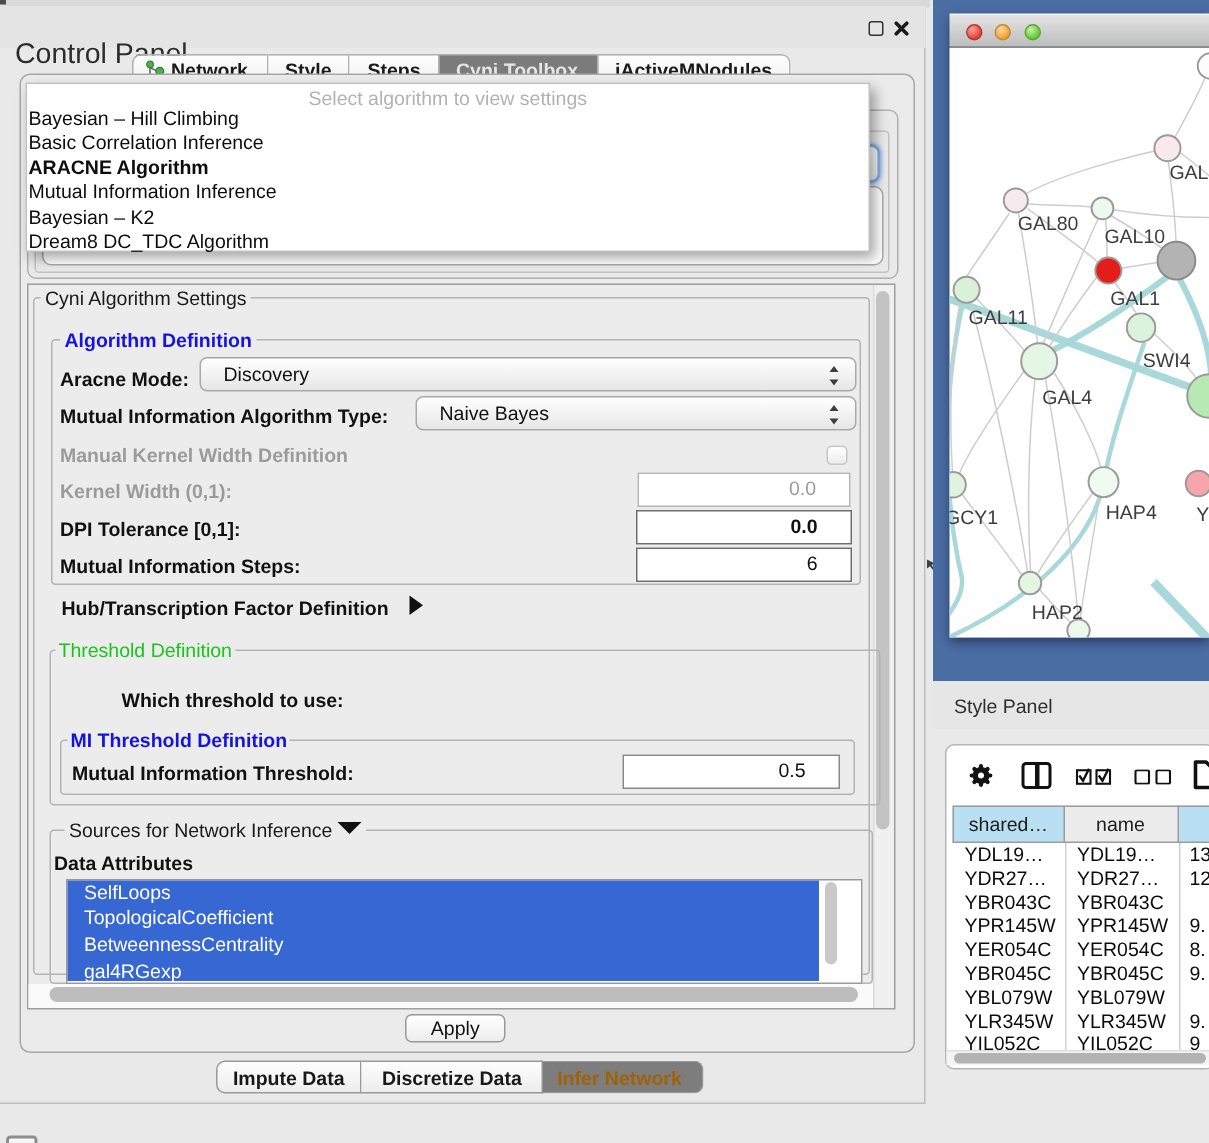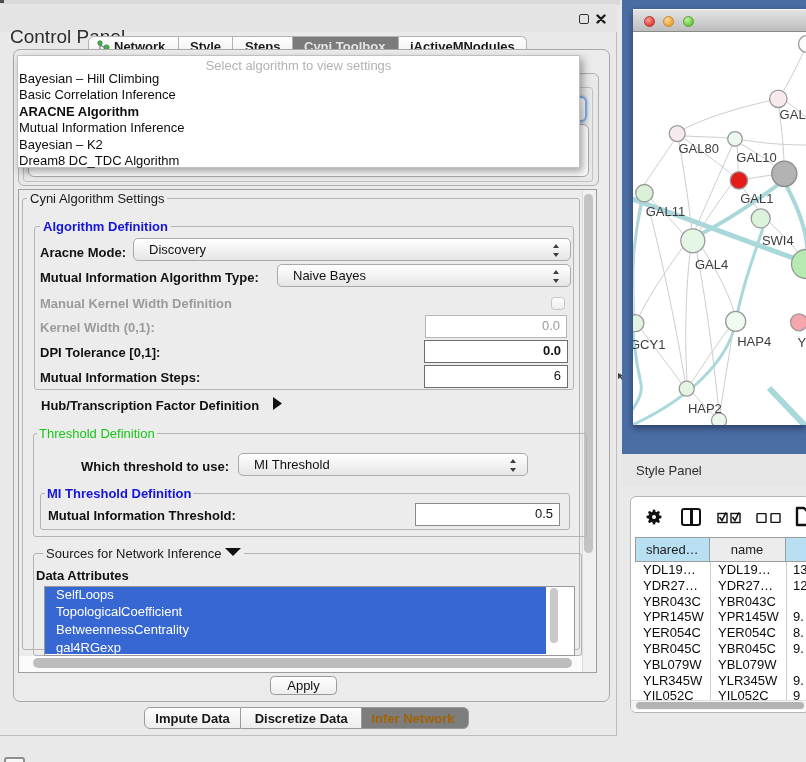--- a/index.html
+++ b/index.html
@@ -85,24 +85,20 @@
 
   <div class="abs b" style="left:41px;top:394px;">Hub/Transcription Factor Definition</div>
   <svg class="abs" style="left:271px;top:392px;" width="12" height="15" viewBox="0 0 12 15">
       <path d="M2 1 L11 7.5 L2 14 Z" fill="#111"></path>
     </svg>
 
   <div class="abs" style="left:33px;top:429px;width:554px;height:104px;border:1px solid #b3b3b3;border-radius:3px;"></div>
   <div class="abs" style="left:37px;top:422px;background:#ececec;padding:0 2px;color:#17c617;">Threshold Definition</div>
 
   <div class="abs b" style="left:81px;top:455px;">Which threshold to use:</div>
-  <div class="abs combo" style="left:238px;top:449px;width:290px;height:23px;">
-      <span class="ctext">MI Threshold</span>
-      <span class="spin"></span>
-    </div>
 
   <div class="abs" style="left:40px;top:489px;width:530px;height:37px;border:1px solid #b3b3b3;border-radius:3px;"></div>
   <div class="abs b" style="left:45px;top:482px;background:#ececec;padding:0 2px;color:#1414dd;">MI Threshold Definition</div>
   <div class="abs b" style="left:48px;top:504px;">Mutual Information Threshold:</div>
   <div class="abs field" style="left:415px;top:499px;width:145px;height:23px;border:1px solid #8a8a8a;">0.5</div>
 
   <div class="abs" style="left:32.5px;top:549px;width:549px;height:103px;border:1px solid #b3b3b3;border-radius:3px;"></div>
   <div class="abs" style="left:43px;top:542px;background:#ececec;padding:0 3px;color:#1a1a1a;">Sources for Network Inference <span style="display:inline-block;width:0;height:0;border-left:8px solid transparent;border-right:8px solid transparent;border-top:8px solid #111;vertical-align:2px;"></span></div>
   <div class="abs b" style="left:36px;top:564px;">Data Attributes</div>
 
@@ -308,21 +304,21 @@
 <style>
   .tabseg { top:0;height:21.5px;background:linear-gradient(#fefefe,#f0f0f0);border:1px solid #b2b2b2;border-left:none; }
   #toptabs .tabseg:first-child { border-left:1px solid #b2b2b2; }
   .tabseg.sel { background:#7b7b7b; }
   .tabtxt { top:3.5px; color:#1a1a1a; font-weight:bold; }
   .combo { background:linear-gradient(#ffffff,#e6e6e6); border:1px solid #a9a9a9; border-radius:5px; }
   .ctext { position:absolute; left:15px; top:3px; }
   .spin { position:absolute; right:10px; top:5px; width:8px; height:13px; }
   .spin::before { content:""; position:absolute; top:0; left:1px; border-left:3.5px solid transparent; border-right:3.5px solid transparent; border-bottom:4.5px solid #3d3d3d; }
   .spin::after { content:""; position:absolute; bottom:0; left:1px; border-left:3.5px solid transparent; border-right:3.5px solid transparent; border-top:4.5px solid #3d3d3d; }
-  .field { background:#fff; text-align:right; padding-right:6px; line-height:20px; }
+  .field { background:#fff; text-align:right; padding-right:22px; line-height:20px; }
   .btseg { top:0;height:22px;background:linear-gradient(#fdfdfd,#ededed);border:1px solid #9a9a9a;border-left:none; }
   #bottabs .btseg:first-child { border-left:1px solid #9a9a9a; }
   .btseg.bsel { background:#7d7d7d; }
   .bttxt { top:3.5px; text-align:center; color:#181818; }
   .tl { width:11px;height:11px;border-radius:50%; }
   .row { height:15.8px; line-height:15.8px; position:relative; }
   .c1 { position:absolute; left:8px; }
   .c2 { position:absolute; left:83px; }
   .c3 { position:absolute; left:158px; }
 </style>

